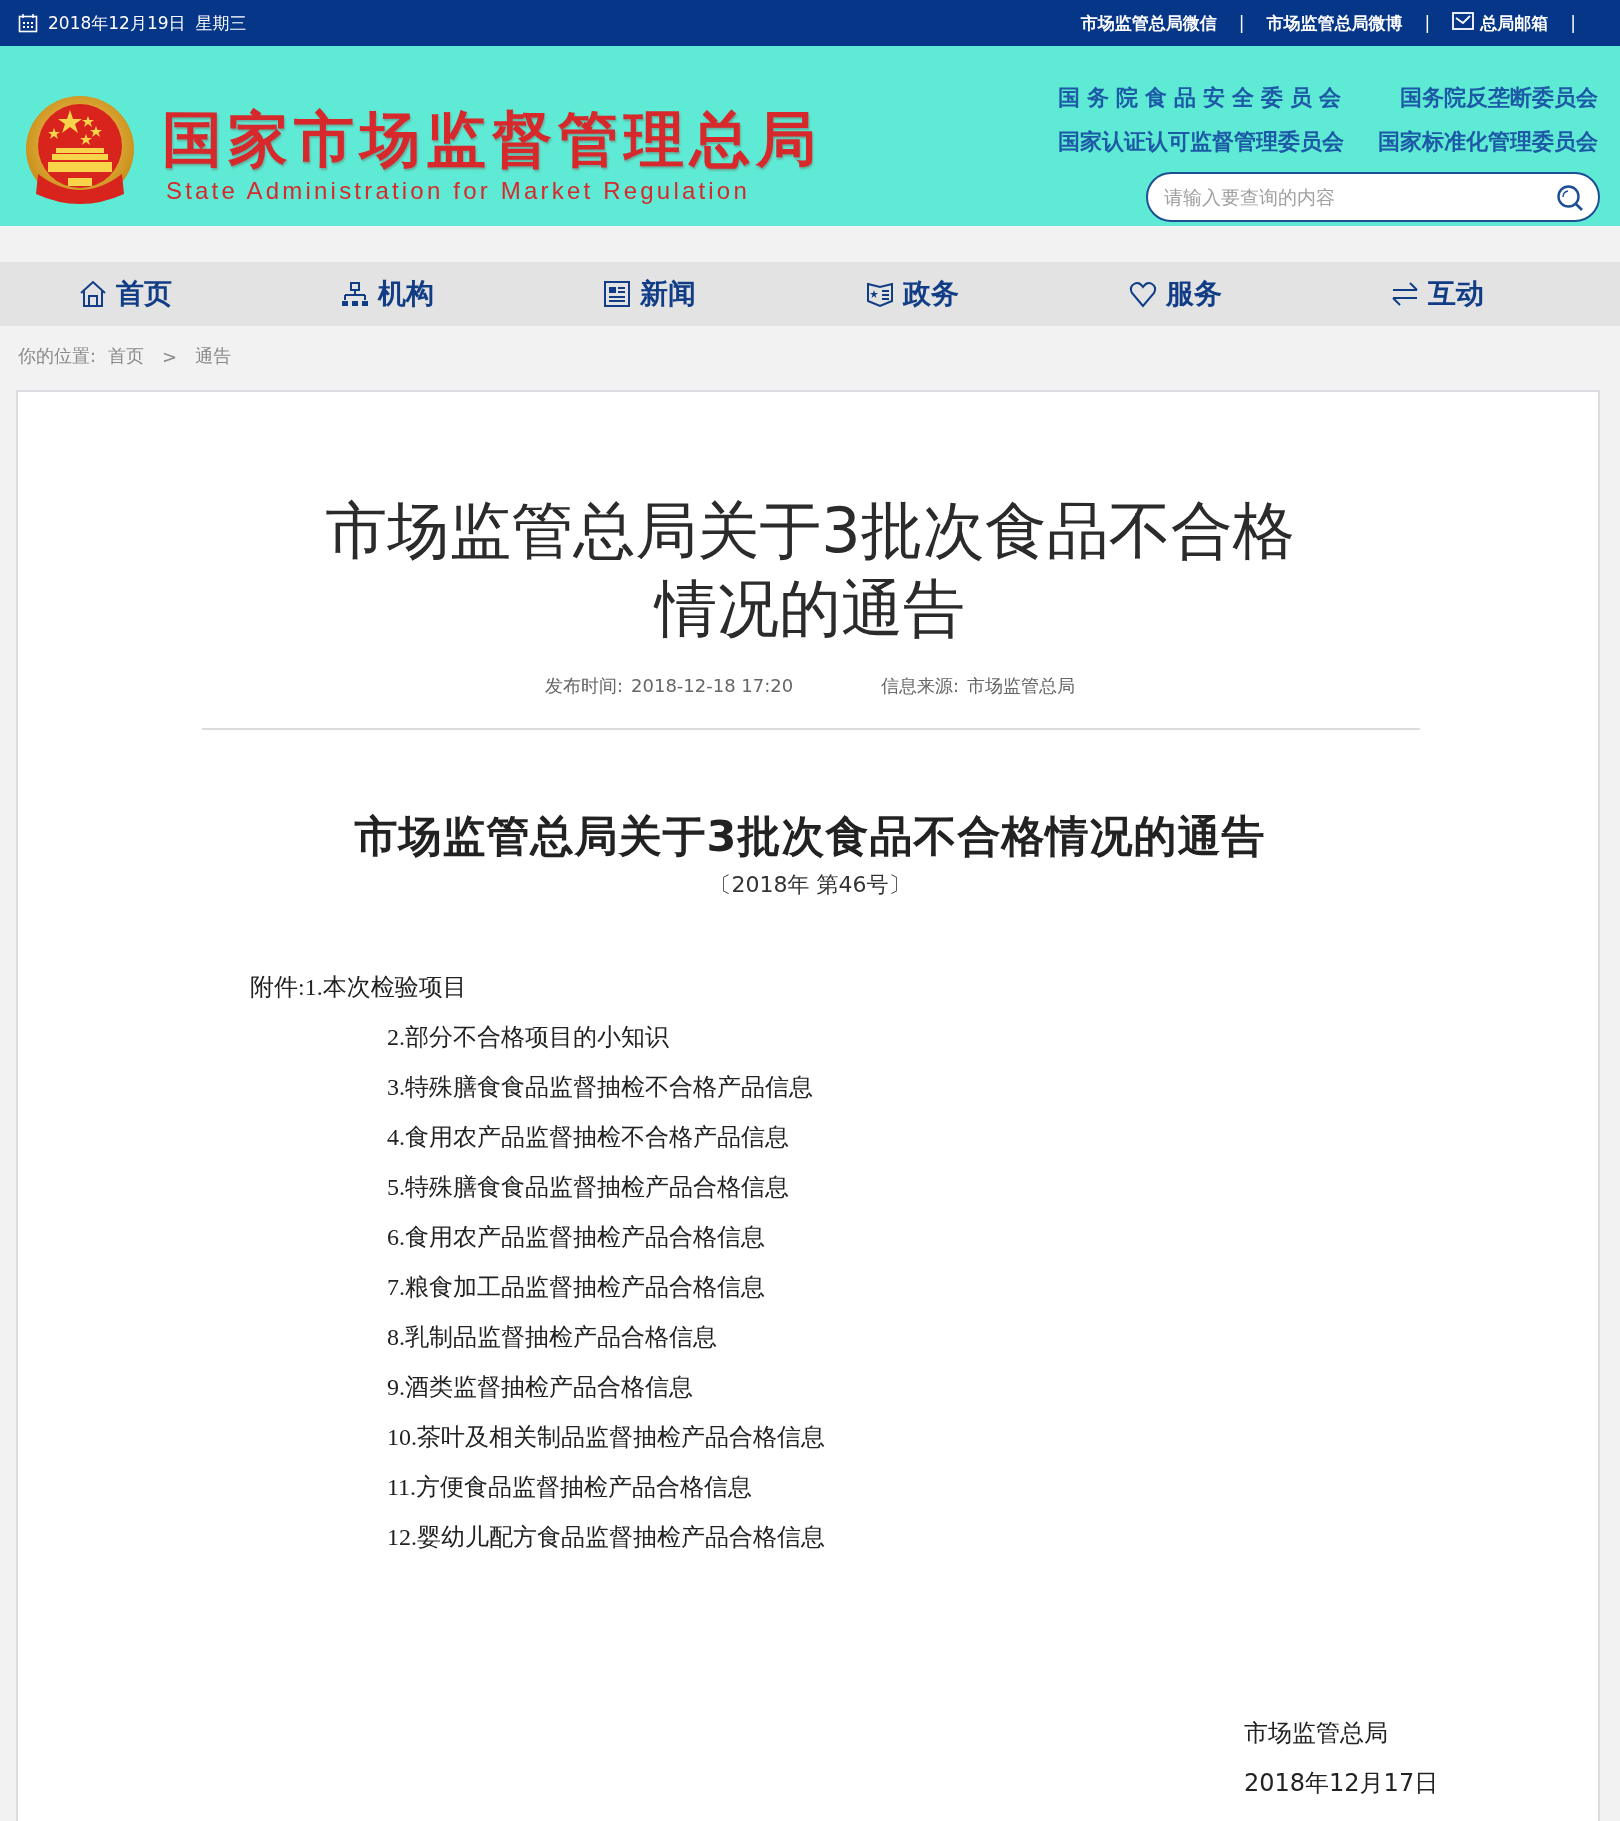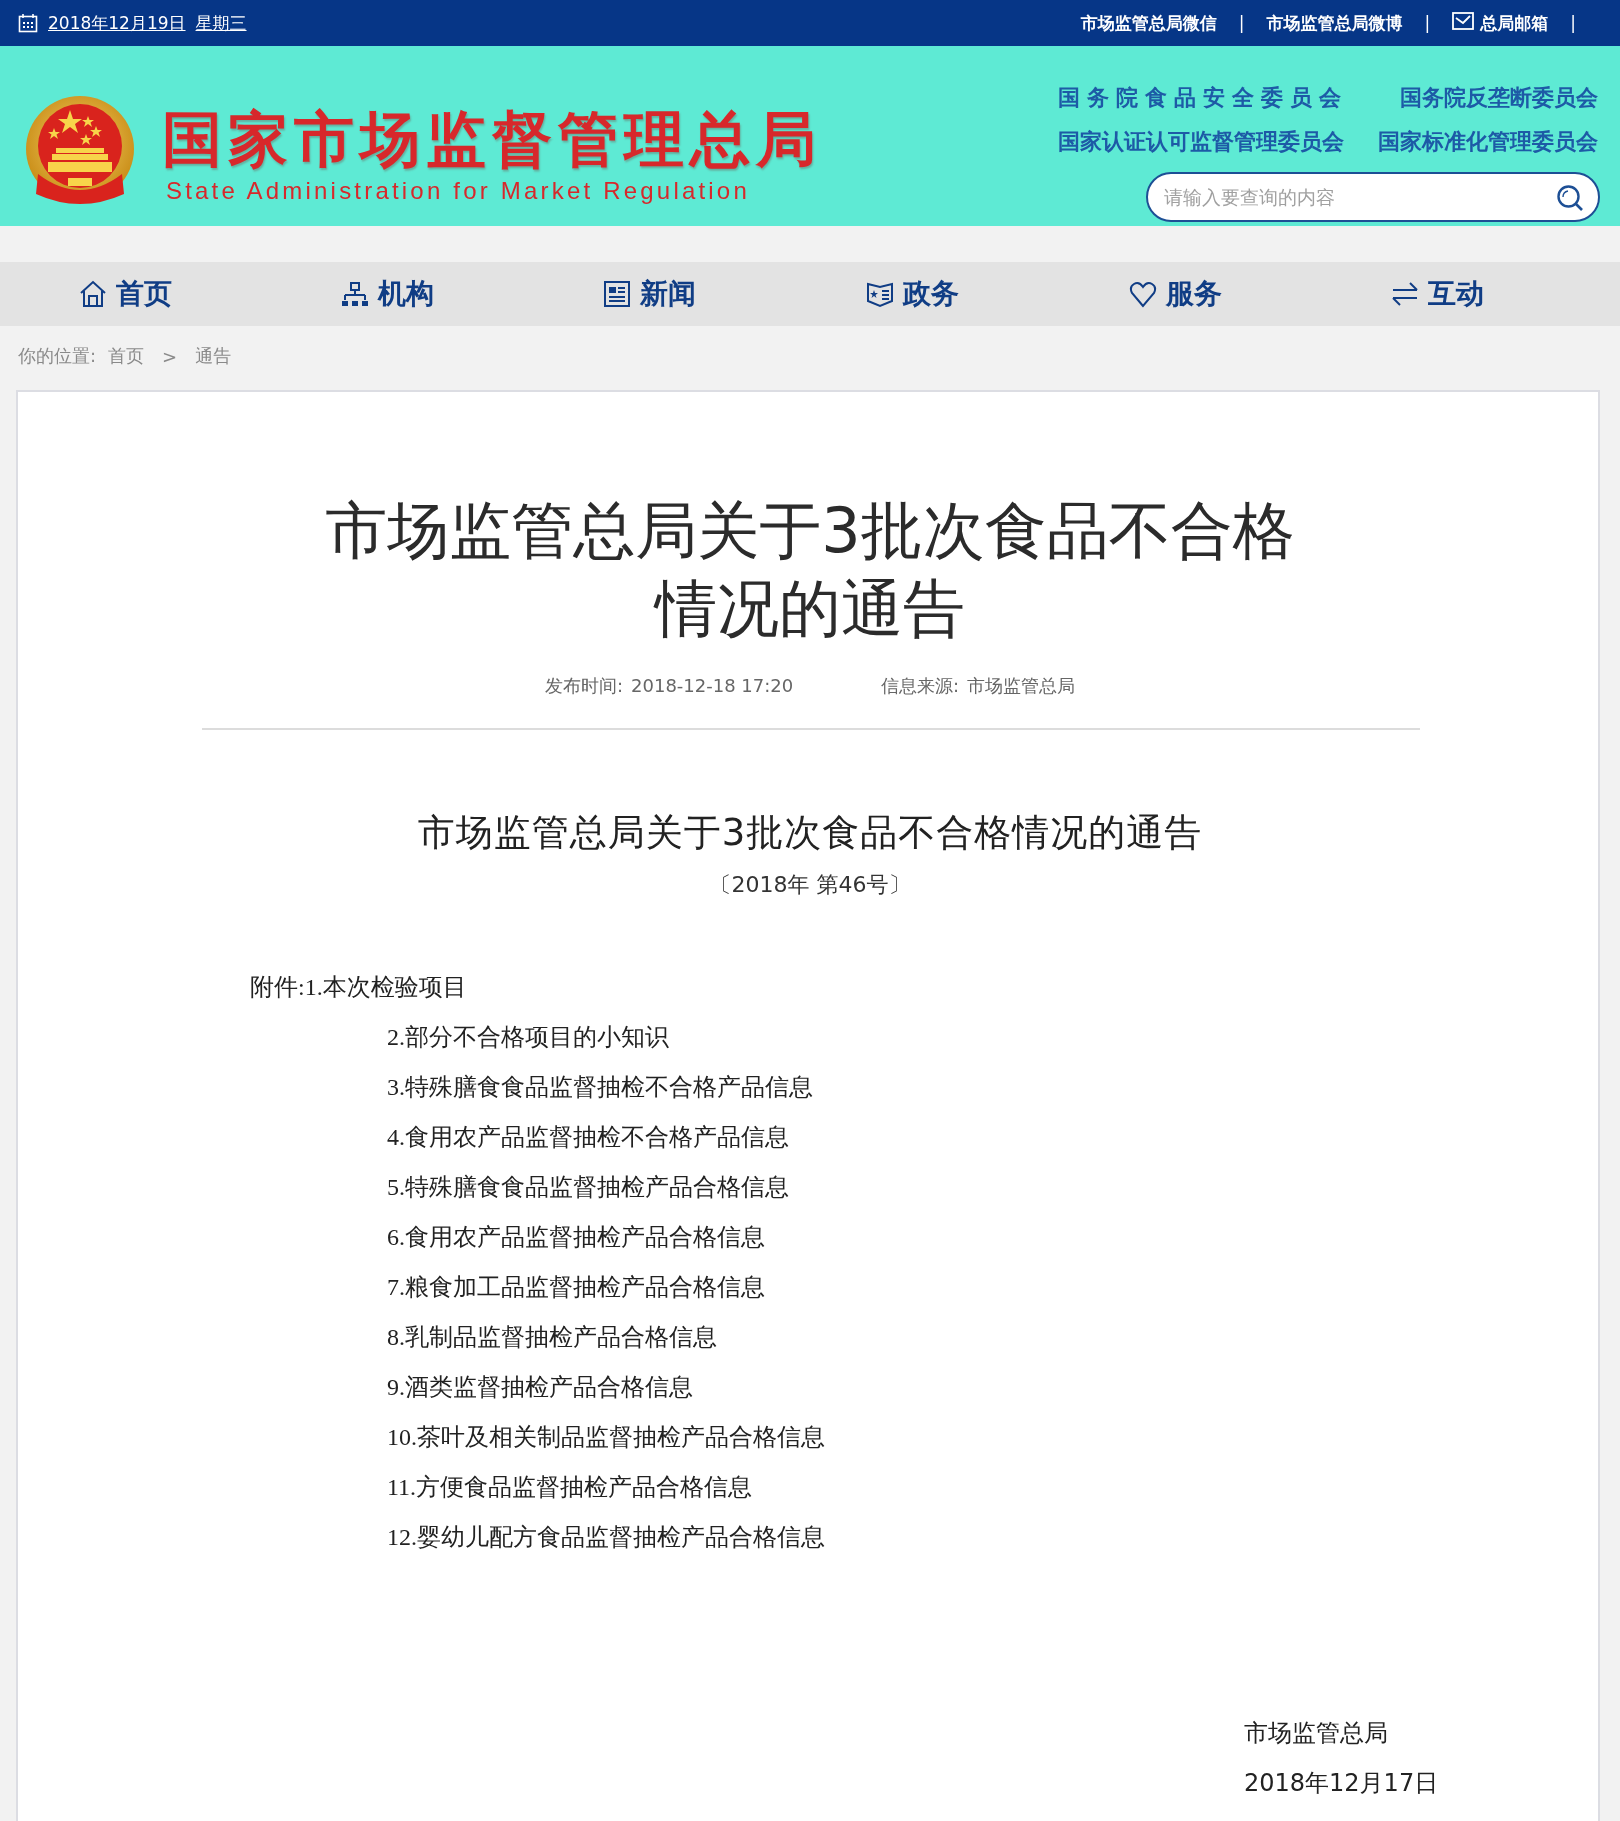--- a/index.html
+++ b/index.html
@@ -1,21 +1,21 @@
 <!DOCTYPE html>
 <html><head>
 <meta charset="utf-8">
 <style>
   * { box-sizing: border-box; margin: 0; padding: 0; }
   html, body { width: 1620px; height: 1821px; overflow: hidden; }
   body { background: #f2f2f2; font-family: "DejaVu Sans", "Liberation Sans", sans-serif; color: #333; position: relative; }
 
   
   .topbar { position: absolute; left: 0; top: 0; width: 1620px; height: 46px; background: #063687; color: #fff; font-size: 17px; }
-  .topbar .date { position: absolute; left: 18px; top: 0; height: 46px; display: flex; align-items: center; gap: 10px; text-decoration: underline; }
+  .topbar .date { position: absolute; left: 18px; top: 0; height: 46px; display: flex; align-items: center; gap: 10px; }
   .topbar .links { position: absolute; right: 22px; top: 0; height: 46px; display: flex; align-items: center; font-weight: bold; font-size: 17px; }
   .topbar .links .lnk { display: flex; align-items: flex-start; gap: 6px; cursor: pointer; }
   .topbar .links .sep { margin: 0 22px; font-weight: normal; }
   .cal-icon { width: 20px; height: 20px; display: inline-block; }
 
   
   .header { position: absolute; left: 0; top: 46px; width: 1620px; height: 180px; background: #5eead4; }
   .emblem { position: absolute; left: 24px; top: 48px; width: 112px; height: 116px; }
   .site-title { position: absolute; left: 162px; top: 58px; font-size: 60px; font-weight: bold; color: #d7282b; letter-spacing: 6px; line-height: 70px; font-family: "DejaVu Sans", sans-serif; text-shadow: 1px 2px 2px rgba(120,0,0,0.25); }
   .site-subtitle { position: absolute; left: 166px; top: 130px; font-size: 24px; color: #d7282b; letter-spacing: 3.2px; line-height: 30px; font-family: "Liberation Sans", sans-serif; }
@@ -38,21 +38,21 @@
   .breadcrumb .crumb-link { cursor: pointer; color: #8a8a8a; }
   .breadcrumb .chev { margin: 0 6px; }
 
   
   .card { position: absolute; left: 16px; top: 390px; width: 1584px; height: 1431px; background: #fff; border: 2px solid #dcdde3; border-bottom: none; }
   .art-title { position: absolute; left: 0; top: 100px; width: 1584px; text-align: center; font-size: 62px; line-height: 78px; color: #2b2b2b; }
   .meta { position: absolute; left: 0; top: 282px; width: 1584px; text-align: center; font-size: 18px; color: #666; font-family: "DejaVu Sans", sans-serif; }
   .meta .m1 { margin-right: 82px; }
   .meta .val { margin-left: 8px; }
   .divider { position: absolute; left: 184px; top: 336px; width: 1218px; height: 2px; background: #dcdcdc; }
-  .doc-title { position: absolute; left: 0; top: 416px; width: 1584px; text-align: center; font-size: 37px; font-weight: normal; color: #222; letter-spacing: 1px; }
+  .doc-title { position: absolute; left: 0; top: 416px; width: 1584px; text-align: center; font-size: 43px; font-weight: bold; color: #222; letter-spacing: 1px; }
   .doc-no { position: absolute; left: 0; top: 478px; width: 1584px; text-align: center; font-size: 22px; color: #333; }
   .attach { position: absolute; left: 232px; top: 570px; font-size: 24px; color: #222; font-family: Liberation Serif, serif; }
   .attach .line { height: 50px; line-height: 50px; white-space: nowrap; }
   .attach .line.sub { padding-left: 137px; }
   .sign { position: absolute; left: 1226px; top: 1316px; font-size: 24px; color: #222; }
   .sign div { height: 50px; line-height: 50px; }
 </style>
 </head>
 <body>
 

